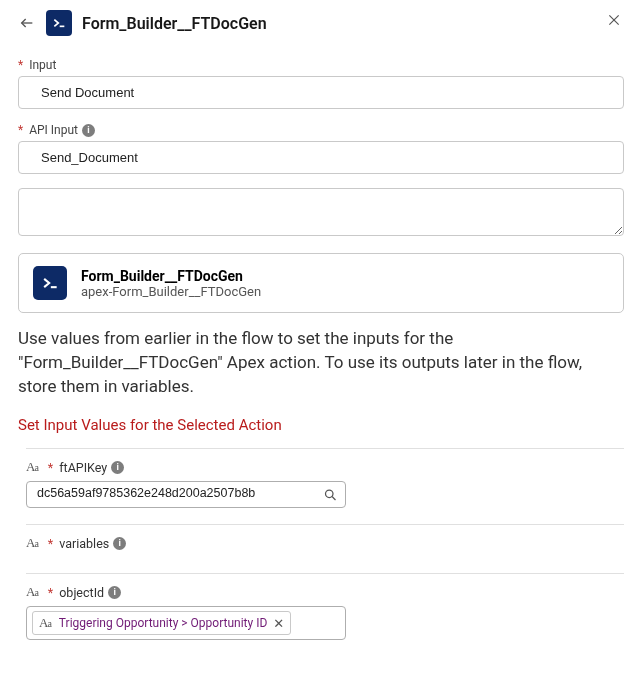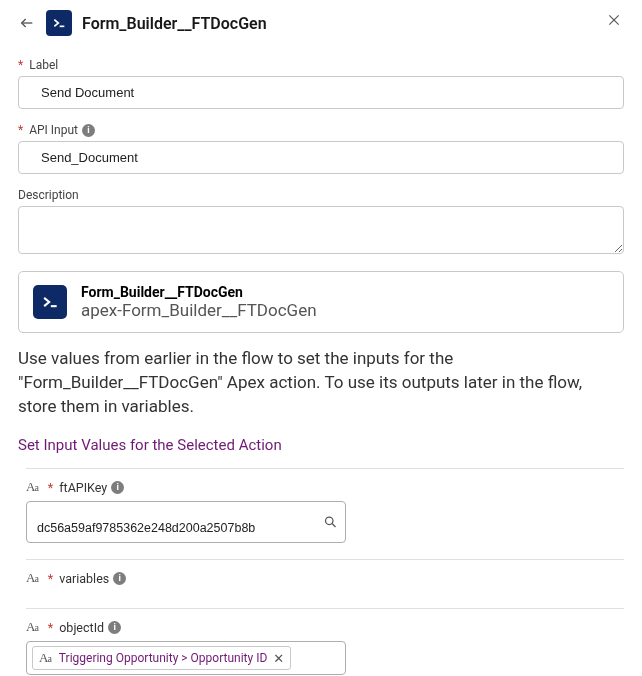--- a/index.html
+++ b/index.html
@@ -84,30 +84,30 @@
     border: 1px solid #c9c9c9;
     border-radius: 5px;
     padding: 12px 14px;
     display: flex;
     align-items: center;
     gap: 14px;
     margin: 10px 0 14px 0;
   }
   .action-card .txt { display:flex; flex-direction:column; }
   .action-card .name { font-weight:700; font-size:14px; color:#000; }
-  .action-card .sub { font-size:17px; color:#555; }
+  .action-card .sub { font-size:13px; color:#555; }
   .help-text {
     font-size: 17px;
     color: #333;
     line-height: 1.4;
     margin: 6px 0 18px 0;
   }
   .section-title {
     font-size: 15px;
-    color: #701a75;
+    color: #b91c1c;
     margin: 6px 0 14px 0;
   }
   .input-row {
     padding: 10px 0 16px 0;
     border-top: 1px solid #e0e0e0;
     margin-left: 8px;
   }
   .input-row:first-of-type { border-top: 1px solid #e0e0e0; }
   .aa {
     font-family: "Times New Roman", serif;
@@ -127,21 +127,21 @@
     margin-bottom: 6px;
   }
   .lookup-wrap {
     position: relative;
     width: 320px;
   }
   .lookup-input {
     width: 100%;
     border: 1px solid #aeaeae;
     border-radius: 4px;
-    padding: 19px 30px 7px 10px;
+    padding: 4px 30px 7px 10px;
     font-size: 12.5px;
     color: #222;
     background: #fff;
     outline: none;
   }
   .lookup-search {
     position: absolute;
     right: 8px; top: 50%;
     transform: translateY(-50%);
     color: #555;
@@ -200,38 +200,35 @@
       <svg width="14" height="14" viewBox="0 0 24 24" fill="none" stroke="currentColor" stroke-width="2">
           <line x1="4" y1="4" x2="20" y2="20"></line>
           <line x1="20" y1="4" x2="4" y2="20"></line>
         </svg>
     </span>
   </div>
 
   <div class="field-group">
     <div class="fld-label">
       <span class="req">*</span>
-      <span>Label</span>
+      <span>Input</span>
     </div>
     <input class="text-input" type="text" value="Send Document" style="">
   </div>
 
   <div class="field-group">
     <div class="fld-label">
       <span class="req">*</span>
       <span>API Input</span>
       <span class="info-icon">i</span>
     </div>
     <input class="text-input" type="text" value="Send_Document" style="">
   </div>
 
   <div class="field-group">
-    <div class="fld-label">
-      <span>Description</span>
-    </div>
     <textarea class="text-area" style=""></textarea>
   </div>
 
   <div class="action-card">
     <span class="app-icon big">
       <svg width="20" height="20" viewBox="0 0 24 24" fill="none" stroke="#fff" stroke-width="2.5">
           <polyline points="5 7 11 12 5 17"></polyline>
           <line x1="13" y1="17" x2="20" y2="17"></line>
         </svg>
     </span>

